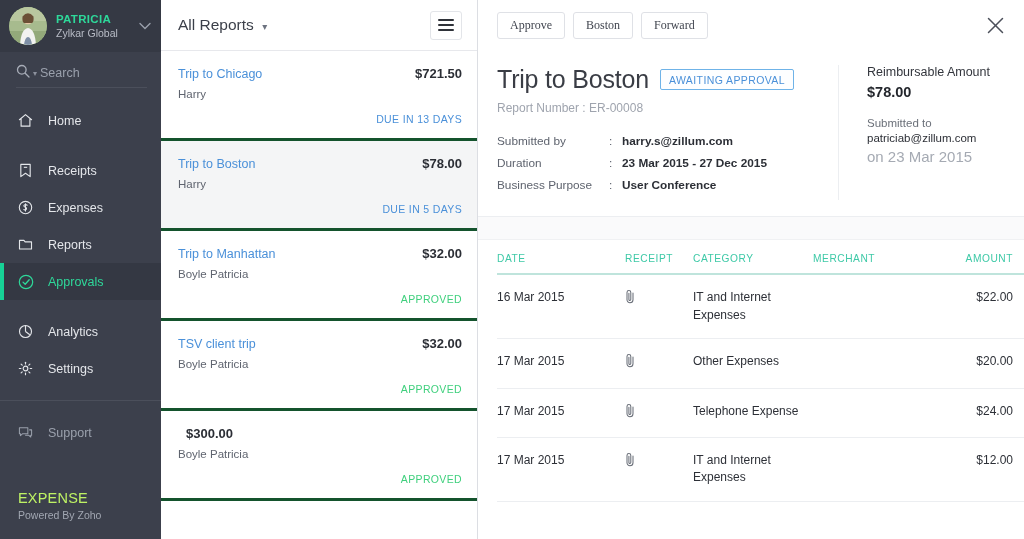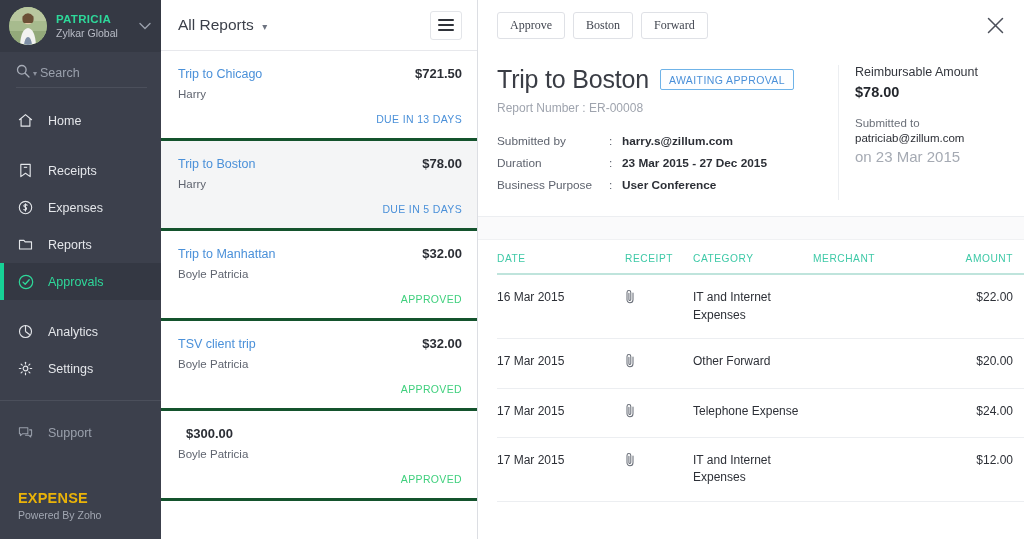--- a/index.html
+++ b/index.html
@@ -126,23 +126,23 @@
   .sb-item.muted { color: #9aa0ac; }
   .sb-gap { height: 13px; }
   .sb-divider {
     height: 1px;
     background: #4b4f5b;
     margin: 13px 0 0 0;
   }
   .sb-spacer { flex: 1 1 auto; }
   .sb-brand { padding: 0 0 18px 18px; }
   .sb-brand-title {
-    color: #eab308;
+    color: #bef264;
     font-size: 14.5px;
-    font-weight: bold;
+    font-weight: normal;
     letter-spacing: .2px;
   }
   .sb-brand-sub {
     color: #a2a7b2;
     font-size: 10.5px;
     margin-top: 3px;
   }
 
   
   .listcol {
@@ -263,21 +263,21 @@
   }
 
   .detail-head {
     padding: 14px 0 16px 0;
     display: flex;
     border-bottom: 1px solid #eceef1;
   }
   .dh-left { flex: 1 1 auto; padding-left: 19px; min-width: 0; }
   .dh-right {
     flex: 0 0 186px;
-    padding-left: 16px;
+    padding-left: 28px;
     border-left: 1px solid #eceef1;
   }
   .dh-titlerow {
     display: flex;
     align-items: center;
     gap: 11px;
   }
   .dh-title {
     font-size: 25px;
     color: #3a3d45;
@@ -689,21 +689,21 @@
 
           <tr>
             <td class="c-date">17 Mar 2015</td>
             <td class="c-receipt">
               <span>
                 <svg width="11" height="15" viewBox="0 0 11 15">
                     <path d="M8 4 V10.8 A3 3 0 0 1 2 10.8 V3.4 A1.9 1.9 0 0 1 5.8 3.4 V10.6 A0.95 0.95 0 0 1 3.9 10.6 V4.3" stroke="#6a6f79" stroke-width="1.05" fill="none" stroke-linecap="round"></path>
                   </svg>
               </span>
             </td>
-            <td class="c-category">Other Forward</td>
+            <td class="c-category">Other Expenses</td>
             <td class="c-merchant"></td>
             <td class="c-amount">$20.00</td>
             <td class="c-action">
               
             </td>
           </tr>
 
           <tr>
             <td class="c-date">17 Mar 2015</td>
             <td class="c-receipt">

